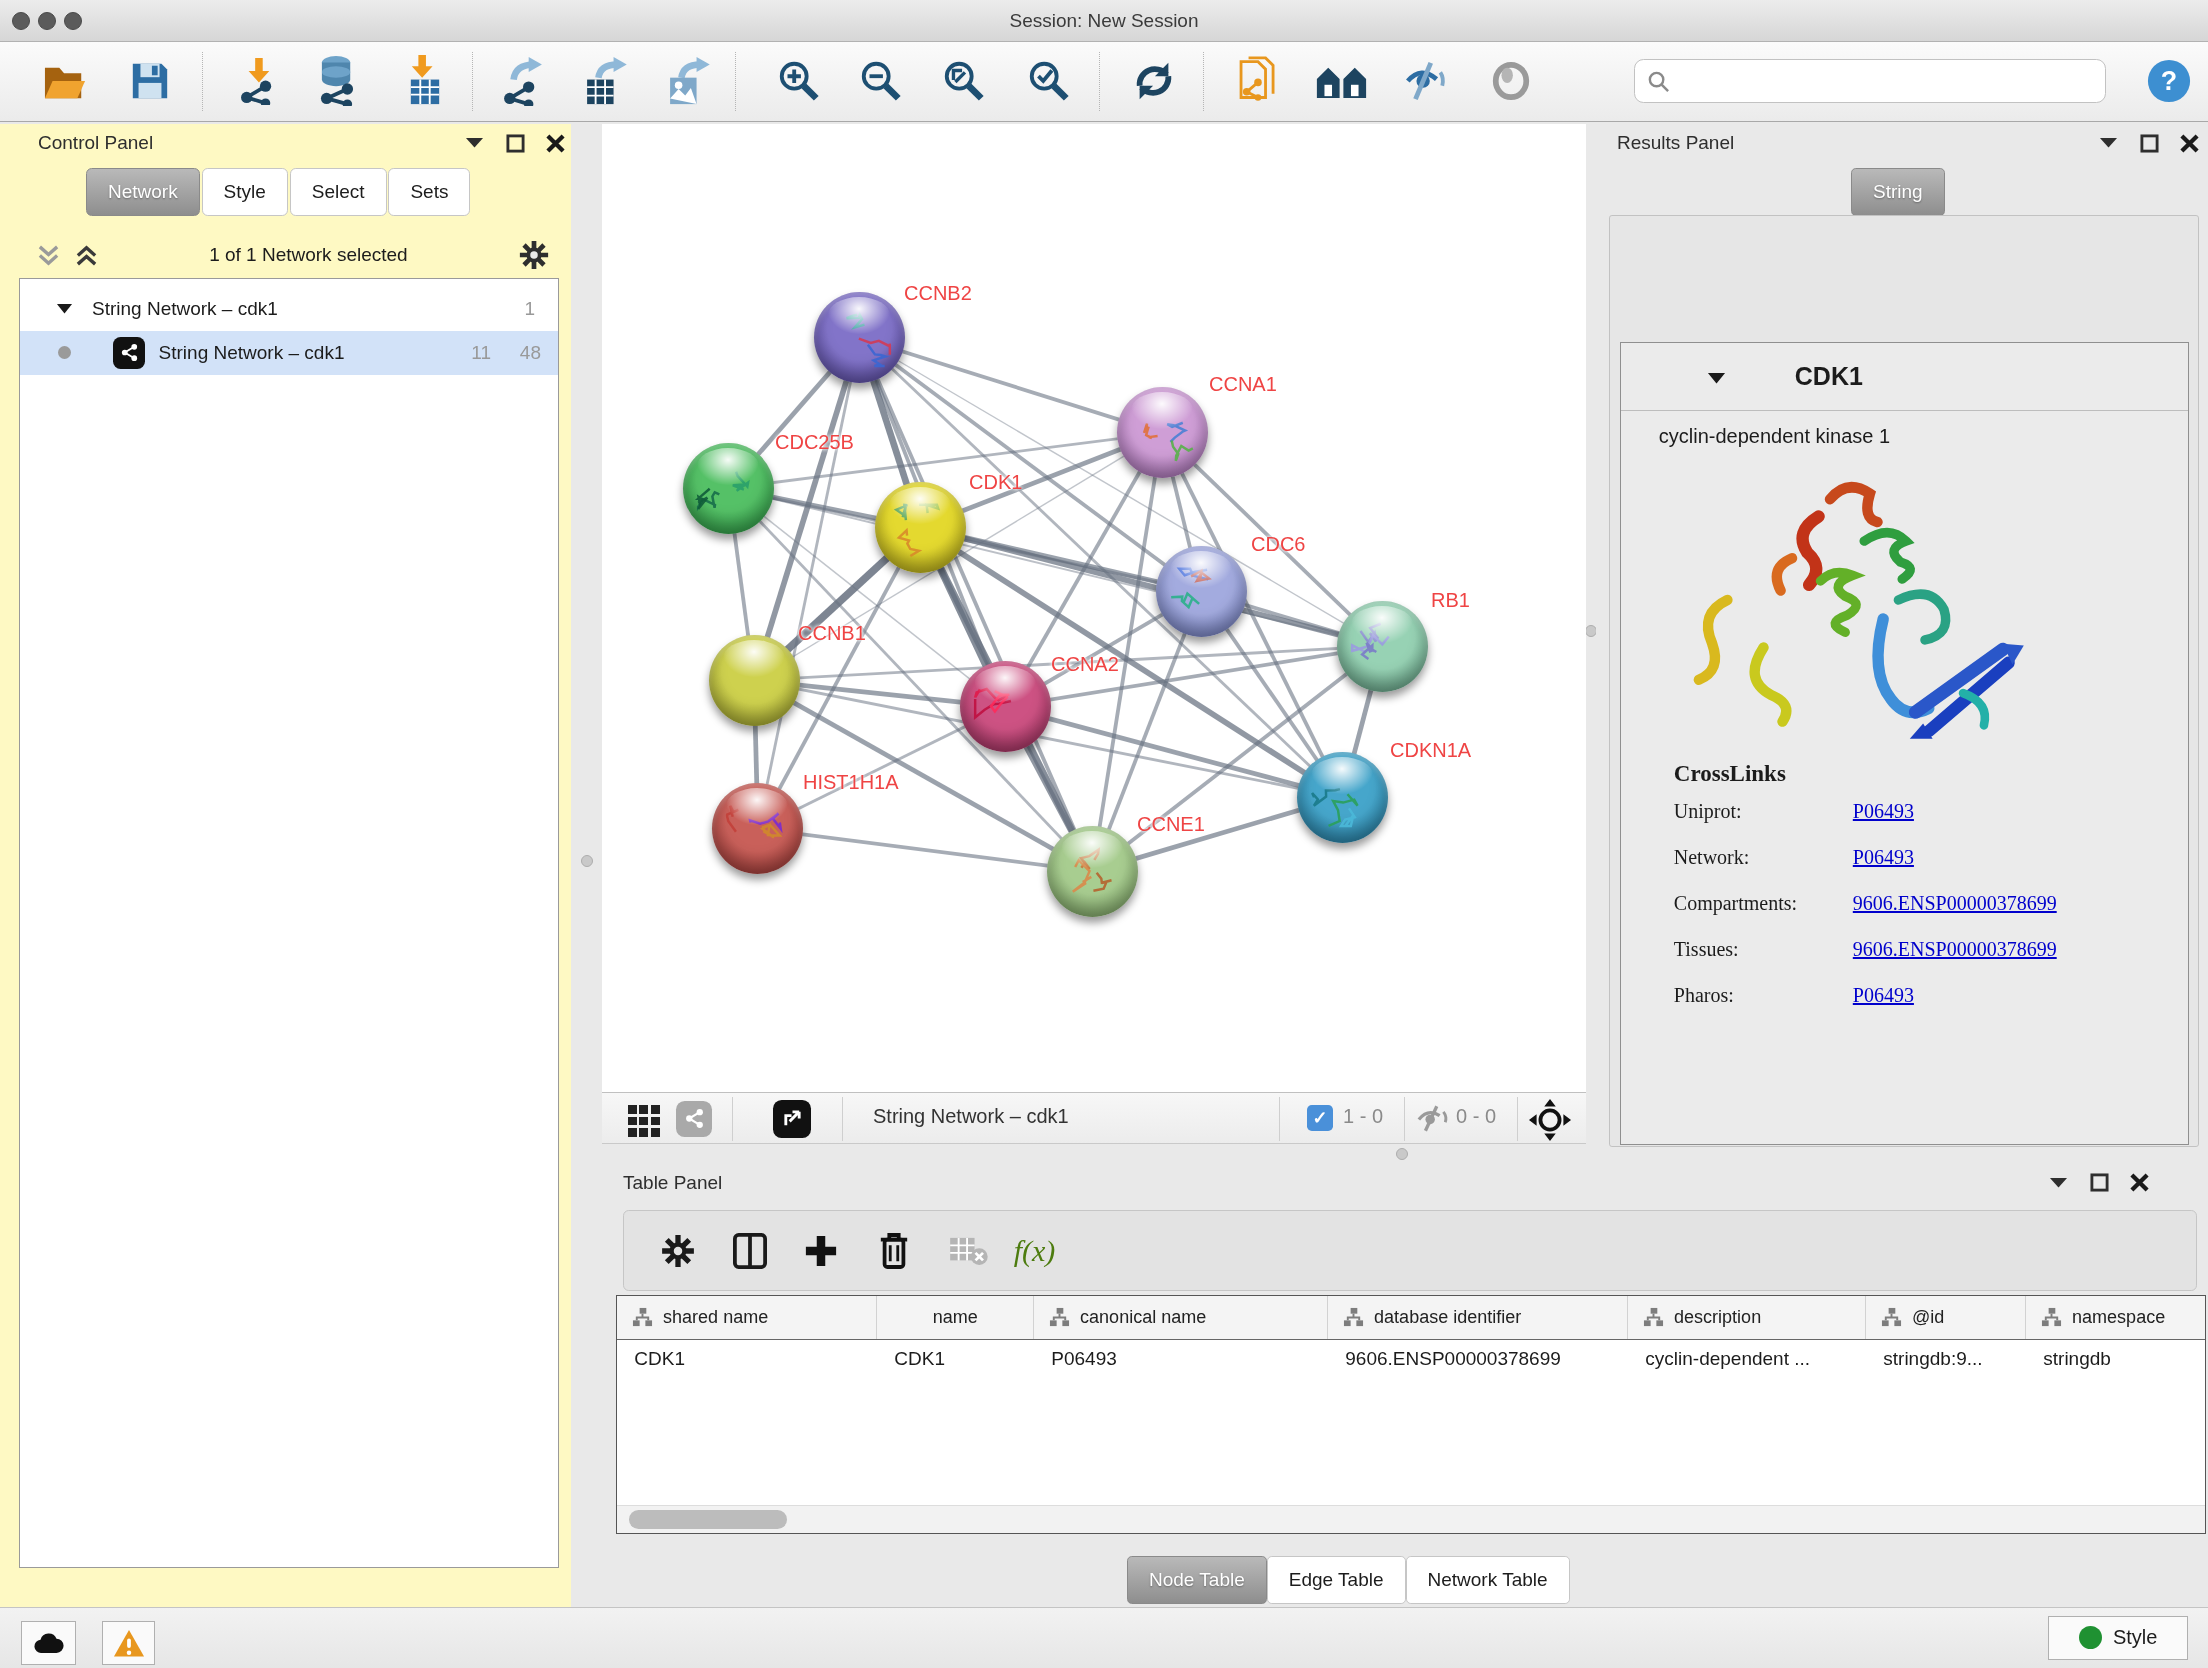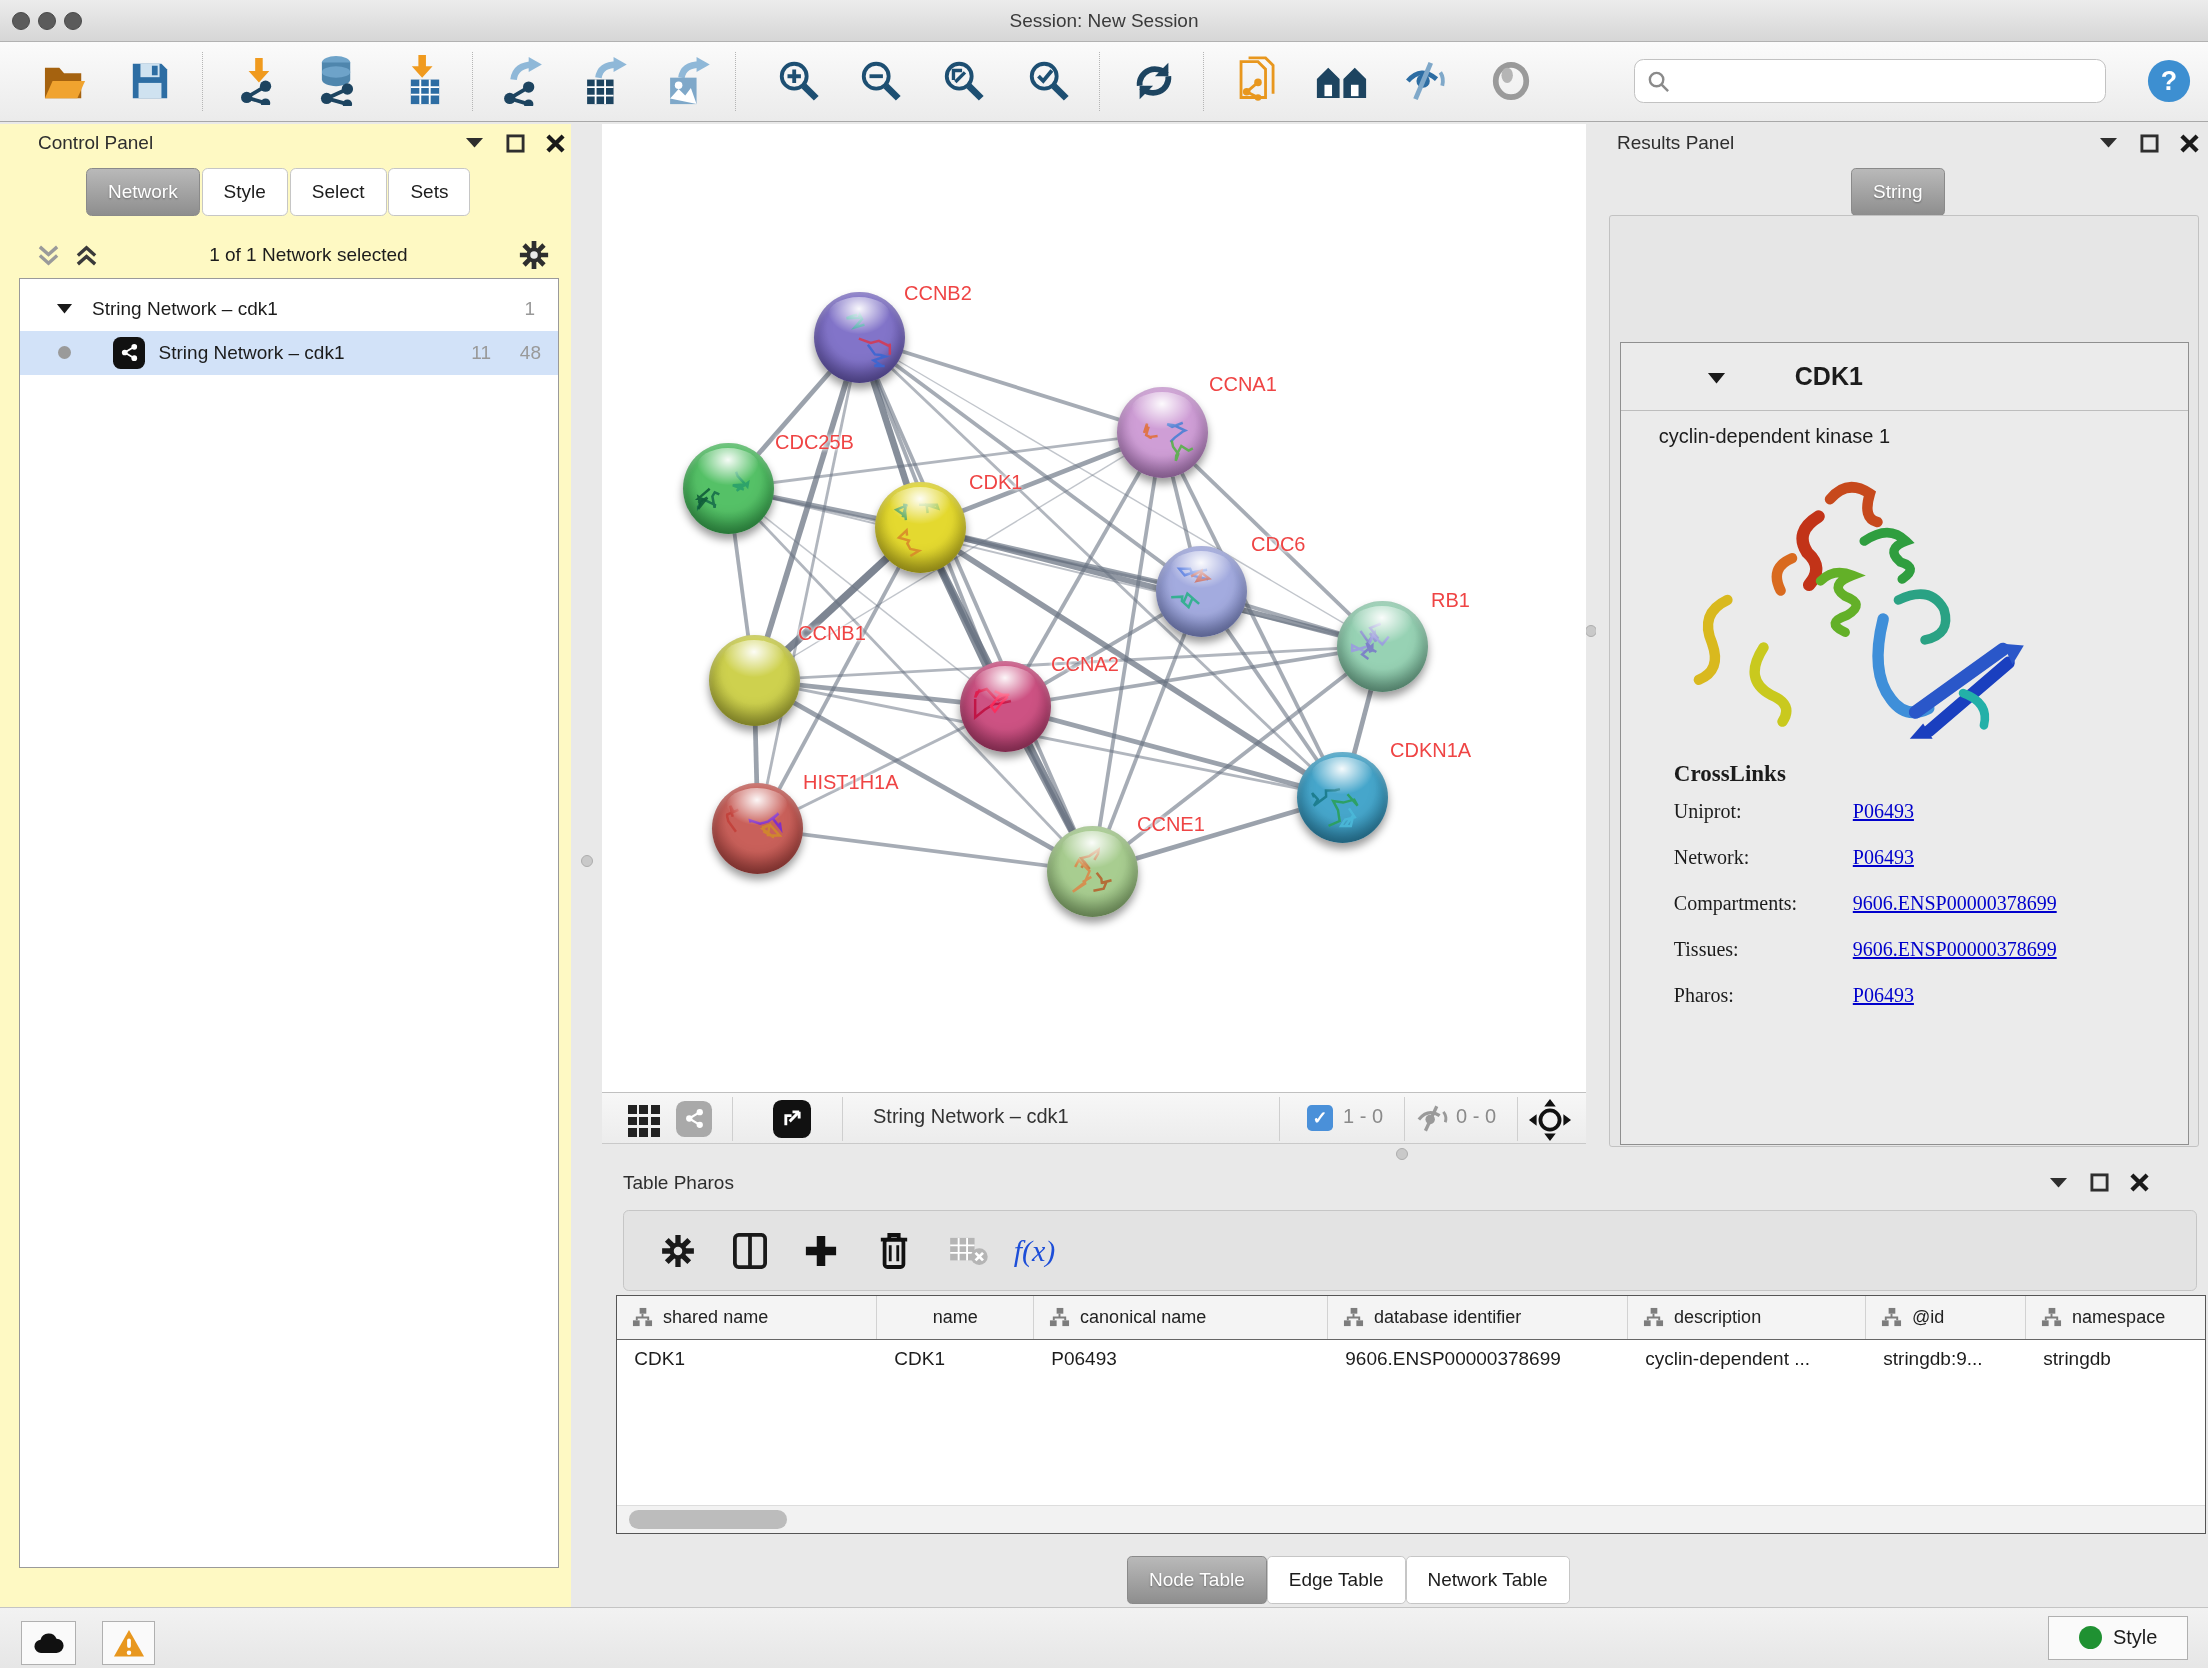--- a/index.html
+++ b/index.html
@@ -593,21 +593,21 @@
               <span class="lbl">Pharos:</span>
               <a>P06493</a>
             </div>
           </div>
       </div>
     </div>
   </div>
 </div>
 
 <div class="abs" id="table-panel">
-  <div class="abs panel-title" style="left:21px; top:9.5px">Table Pharos</div>
+  <div class="abs panel-title" style="left:21px; top:9.5px">Table Panel</div>
   <div class="panel-btns" style="left:1446px; top:11.4px">
     <svg width="21" height="13.3" viewBox="0 0 22 14">
         <path d="M2 2l9 10 9-10z" fill="#2e2e2e"></path>
       </svg>
     <svg width="19" height="19" viewBox="0 0 20 20">
         <rect x="2" y="2" width="16" height="16" fill="none" stroke="#2e2e2e" stroke-width="3"></rect>
       </svg>
     <svg width="19" height="19" viewBox="0 0 20 20">
         <path d="M2 2l16 16M18 2L2 18" stroke="#1a1a1a" stroke-width="4.5"></path>
       </svg>
@@ -643,21 +643,21 @@
         </svg>
     </div>
     <div class="tpi" style="left:317px">
       <svg width="40" height="30" viewBox="0 0 42 32">
           <rect x="2" y="2" width="26" height="24" fill="#b5b5b5"></rect>
           <path d="M2 10h26M2 18h26M11 2v24M20 2v24" stroke="#fff" stroke-width="2"></path>
           <circle cx="33" cy="22" r="9" fill="#b5b5b5"></circle>
           <path d="M29 18l8 8M37 18l-8 8" stroke="#fff" stroke-width="3"></path>
         </svg>
     </div>
-    <div class="tpi" style="left:384px; font-family:'Liberation Serif',serif; font-style:italic; font-size:30px; color:#1d4ed8">f(x)</div>
+    <div class="tpi" style="left:384px; font-family:'Liberation Serif',serif; font-style:italic; font-size:30px; color:#4d7c0f">f(x)</div>
   </div>
   <div id="tp-table">
     <div id="tp-head">
         <div class="th" style="width: 260px; flex: 0 0 auto;">
           <svg width="23" height="21" viewBox="0 0 24 22">
             <g fill="#7d7d7d">
               <rect x="9" y="1" width="7" height="6"></rect>
               <rect x="2" y="14" width="7" height="6"></rect>
               <rect x="15" y="14" width="7" height="6"></rect>
               <path d="M12 7v4M6 14v-3h12v3" stroke="#7d7d7d" stroke-width="2" fill="none"></path>

